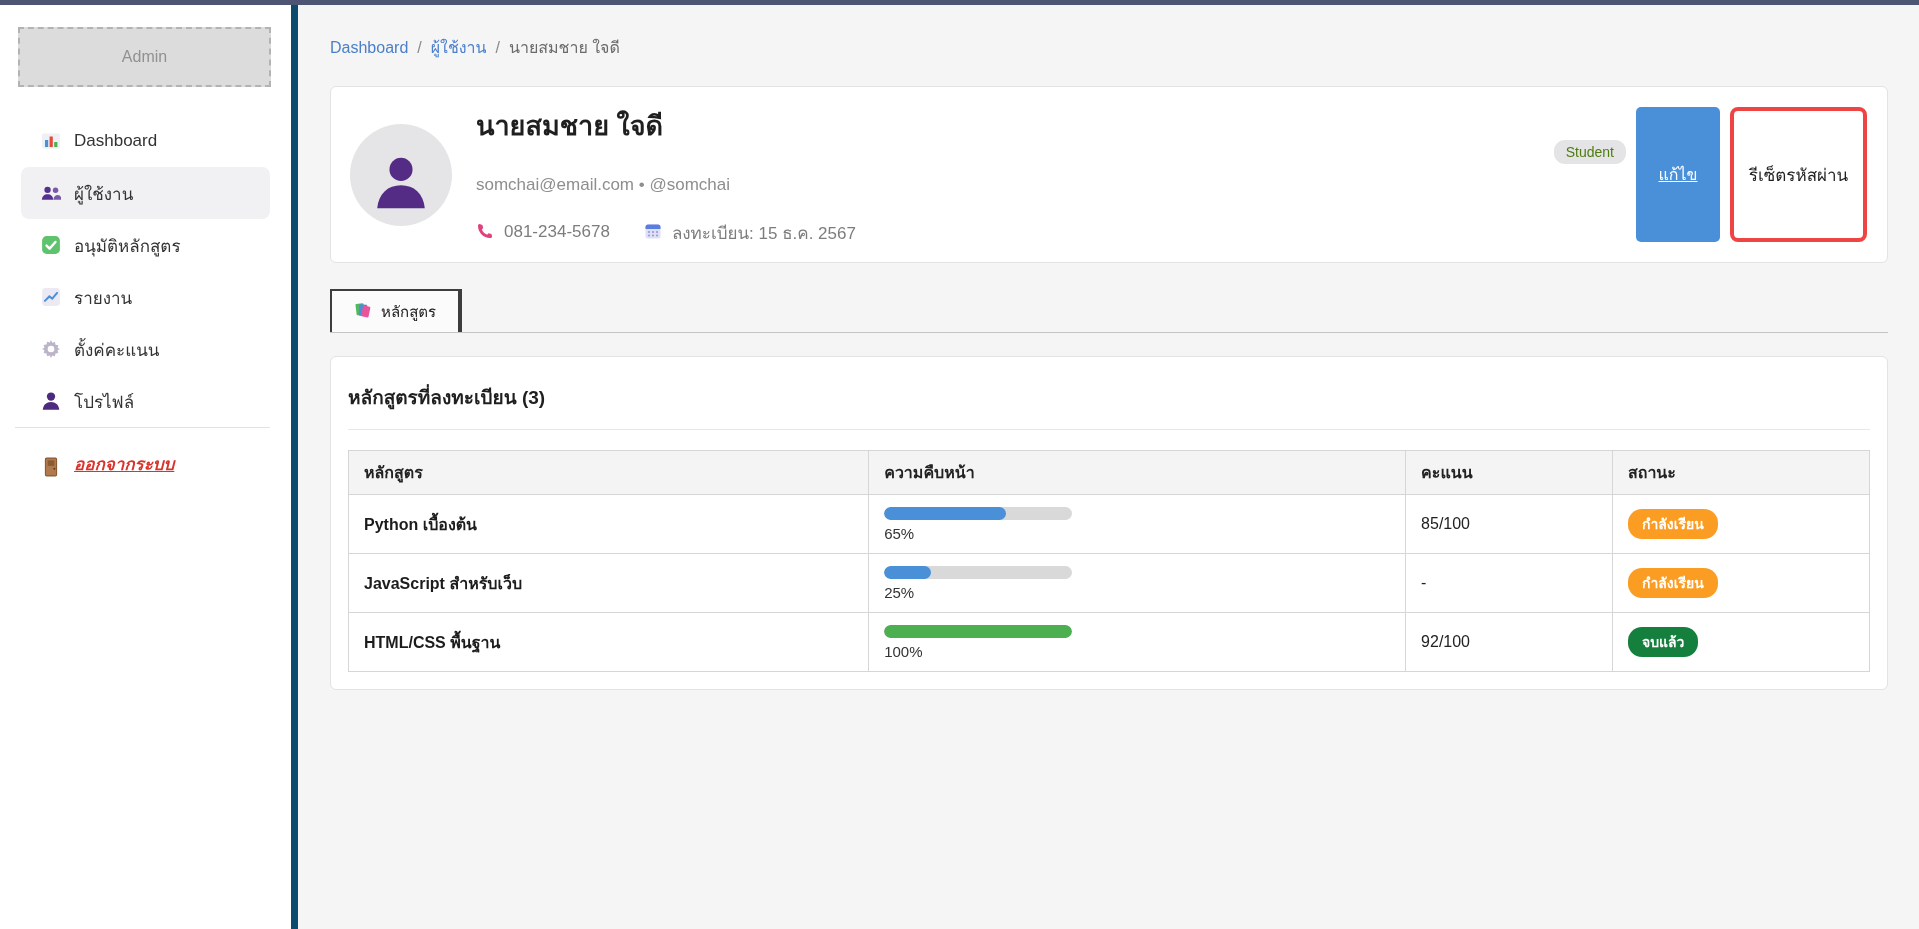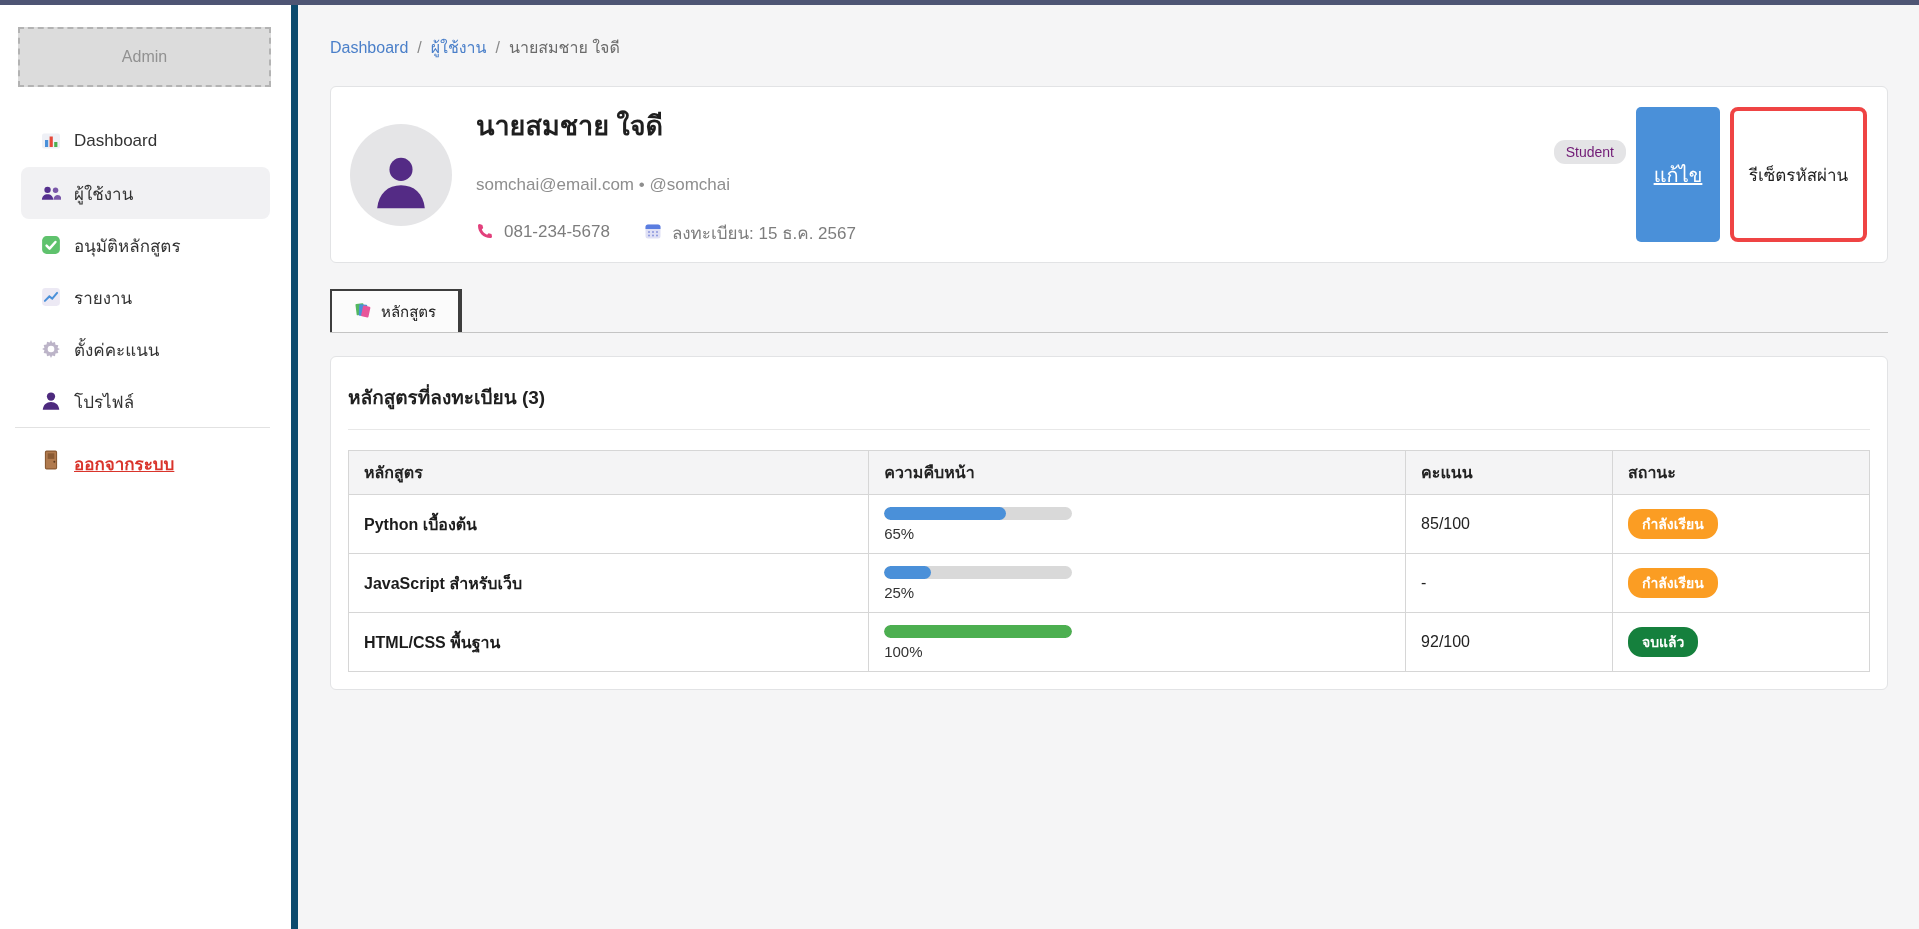--- a/index.html
+++ b/index.html
@@ -12,21 +12,21 @@
   
   .sidebar { width:298px; min-width:298px; background:#ffffff; border-right:7px solid #0c4a6e; padding-top:22px; }
   .logo-box { margin:0 20px 28px 18px; height:60px; background:#dcdcdc; border:2px dashed #b3b3b3;
               display:flex; align-items:center; justify-content:center; color:#919191; font-size:16px; }
   .nav-item { height:52px; margin:0 21px; display:flex; align-items:center; gap:13px;
               padding-left:20px; font-size:17px; color:#333; border-radius:8px; cursor:pointer; }
   .nav-item.active { background:#f1f1f3; }
   .nav-icon { width:20px; height:20px; display:inline-flex; align-items:center; justify-content:center; }
   .nav-icon svg { width:20px; height:20px; }
   .side-divider { border:none; border-top:1px solid #e2e2e2; margin:0 21px 0 15px; }
-  .logout-row { margin:22px 21px 0 21px; padding-left:20px; display:flex; align-items:flex-start; gap:13px; cursor:pointer; }
+  .logout-row { margin:22px 21px 0 21px; padding-left:20px; display:flex; align-items:flex-end; gap:13px; cursor:pointer;font-style:italic; }
   .logout-label { font-size:17px; color:#d9342b; text-decoration:underline; font-weight:bold; }
 
   
   .main { flex:1; padding:0 31px 0 32px; }
   .breadcrumb { margin-top:30px; font-size:16px; color:#8a8a8a; display:flex; gap:9px; align-items:center; }
   .crumb-link { color:#4a7fc9; cursor:pointer; }
   .crumb-current { color:#6a6a6a; }
 
   .card { background:#fff; border:1px solid #e2e3e5; border-radius:6px; }
 
@@ -34,23 +34,23 @@
   .profile-card { margin-top:26px; height:177px; display:flex; align-items:center; padding:0 20px 0 19px; }
   .avatar { width:102px; height:102px; border-radius:50%; background:#e5e5e7; display:flex; align-items:center; justify-content:center; overflow:hidden; }
   .avatar svg { width:56px; height:56px; margin-top:14px; }
   .profile-info { margin-left:24px; flex:1; }
   .profile-name { font-size:27px; font-weight:bold; color:#1f1f1f; }
   .profile-email { margin-top:28px; font-size:17px; color:#8e8e8e; }
   .profile-meta { margin-top:24px; font-size:17px; color:#7d7d7d; display:flex; align-items:center; gap:10px; }
   .meta-gap { width:14px; }
   .meta-icon svg { width:18px; height:18px; vertical-align:-3px; }
   .profile-actions { display:flex; align-items:center; gap:10px; }
-  .role-badge { background:#e4e4e6; color:#701a75; font-size:14px; padding:4px 12px; border-radius:11px; margin-bottom:45px; }
+  .role-badge { background:#e4e4e6; color:#4d7c0f; font-size:14px; padding:4px 12px; border-radius:11px; margin-bottom:45px; }
   .btn-edit { width:84px; height:135px; background:#4a90d9; color:#fff; border:none; border-radius:5px;
-              font-size:20px; text-decoration:underline; cursor:pointer; font-family:inherit; }
+              font-size:16px; text-decoration:underline; cursor:pointer; font-family:inherit; }
   .btn-reset { width:137px; height:135px; background:#fff; color:#1f1f1f; border:4px solid #ef4444; border-radius:8px;
                font-size:17px; cursor:pointer; font-family:inherit; }
 
   
   .tabbar { margin-top:26px; border-bottom:1px solid #c4c4c4; display:flex; }
   .tab { display:inline-flex; align-items:center; gap:9px; padding:0 22px; height:43px;
          background:#fbfbfb; border:2px solid #3d3d3d; border-right-width:4px; border-bottom:none;
          font-size:15px; color:#222; cursor:pointer; }
   .tab-icon svg { width:18px; height:18px; }
 

